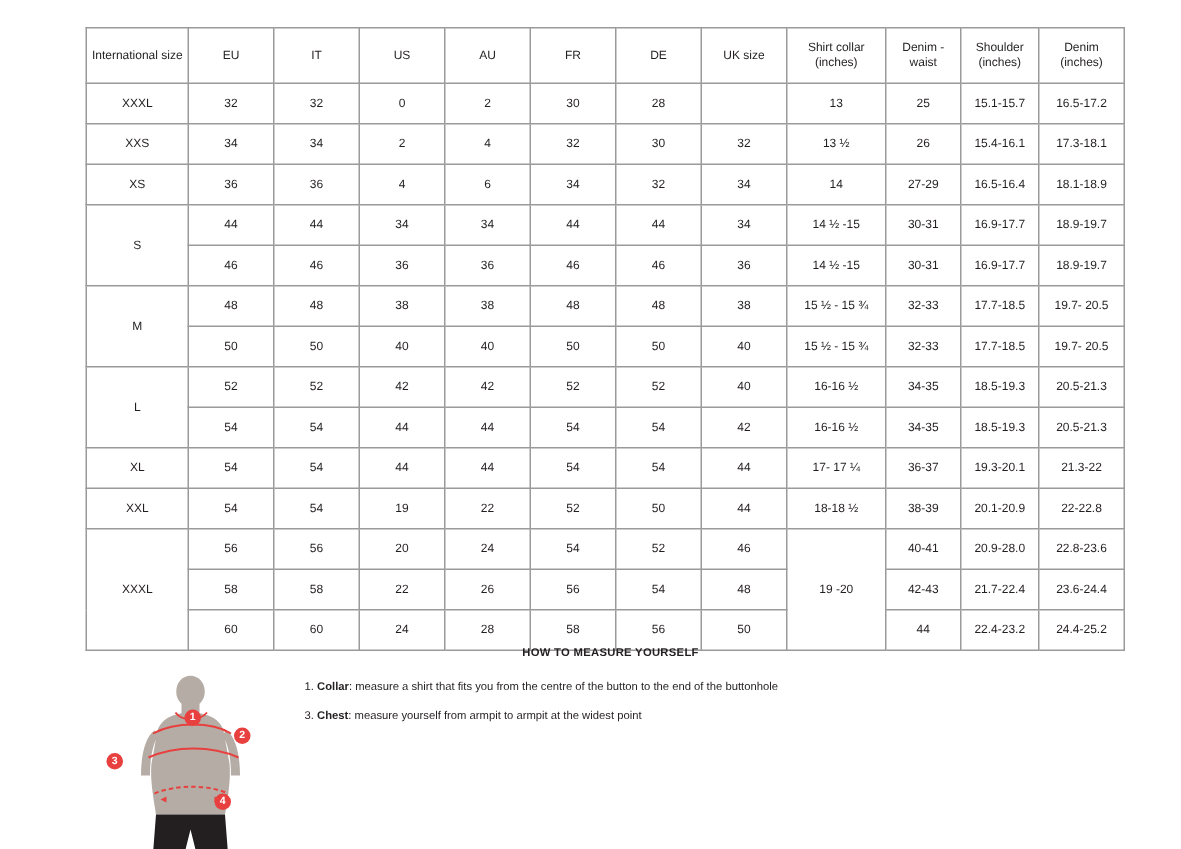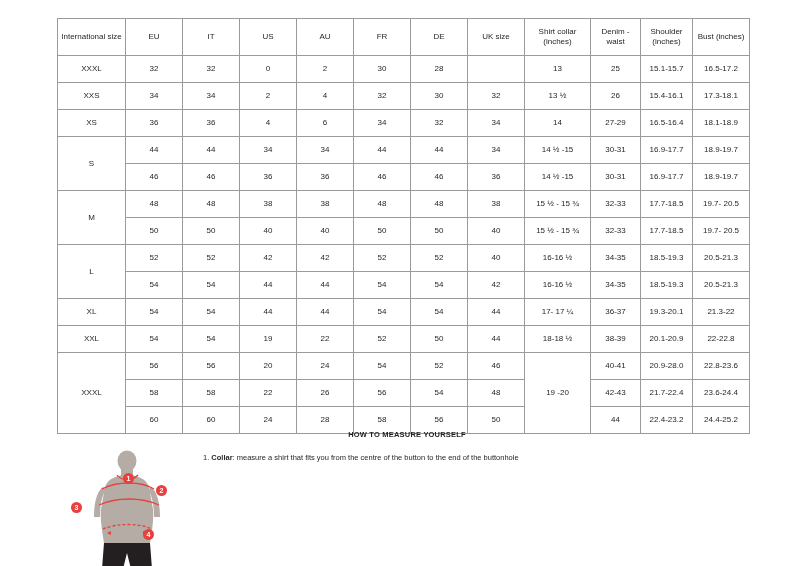--- a/index.html
+++ b/index.html
@@ -145,21 +145,21 @@
             <th class="">EU</th>
             <th class="">IT</th>
             <th class="">US</th>
             <th class="">AU</th>
             <th class="">FR</th>
             <th class="">DE</th>
             <th class="">UK size</th>
             <th class="">Shirt collar (inches)</th>
             <th class="">Denim - waist</th>
             <th class="">Shoulder (inches)</th>
-            <th class="">Bust (inches)</th>
+            <th class="">Denim (inches)</th>
           </tr>
       </thead>
       <tbody id="body-rows">
           <tr>
             <td>XXXL</td>
             <td>32</td>
             <td>32</td>
             <td>0</td>
             <td>2</td>
             <td>30</td>
@@ -379,17 +379,18 @@
           <path d="M68 84 l4 2 -4 2 z" fill="#e7403f"></path>
         </svg>
         <span class="num-badge" style="left:48px; top:26px;">1</span>
         <span class="num-badge" style="left:81px; top:38px;">2</span>
         <span class="num-badge" style="left:-4px; top:55px;">3</span>
         <span class="num-badge" style="left:68px; top:82px;">4</span>
       </div>
 
       <ul class="measure-list" id="measure-list">
           <li><span>1. </span><b>Collar</b><span>: measure a shirt that fits you from the centre of the button to the end of the buttonhole</span></li>
+          <li><span>3. </span><b>Chest</b><span>: measure yourself from armpit to armpit at the widest point</span></li>
         </ul>
     </div>
   </div>
 
 </div>
 
 </body></html>

